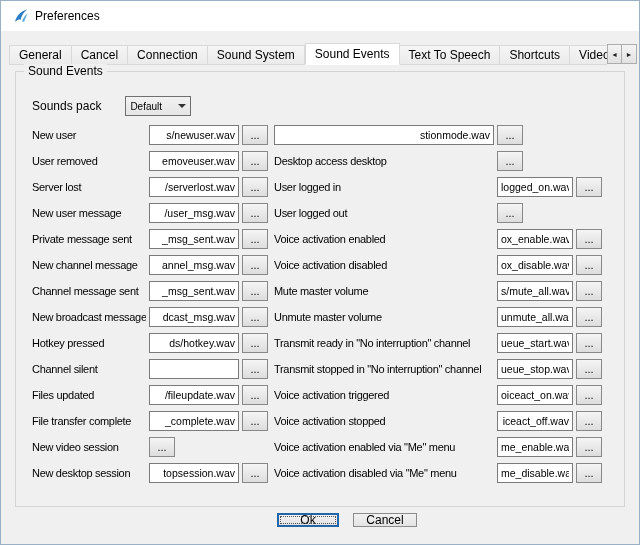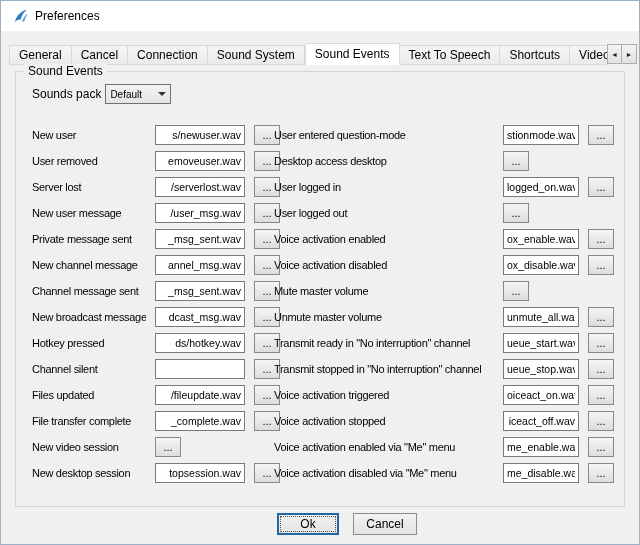--- a/index.html
+++ b/index.html
@@ -64,22 +64,22 @@
     position: absolute; top: 70px; left: 14px; width: 610px; height: 436px;
     border: 1px solid #d4d4d4;
   }
   .group-title {
     position: absolute; top: -8px; left: 8px;
     background: #f0f0f0; padding: 0 4px; font-size: 12px;
   }
 
   
   .pack-row {
-    position: absolute; top: 12px; left: 16px;
-    display: flex; align-items: center; gap: 4px;
+    position: absolute; top: 24px; left: 16px;
+    display: flex; align-items: center; gap: 24px;
   }
   .combo {
     width: 66px; height: 20px;
     border: 1px solid #707070;
     background: linear-gradient(#f2f2f2, #e5e5e5);
     display: flex; align-items: center; justify-content: space-between;
     padding: 0 4px;
   }
   .combo-text { font-size: 10px; }
   .combo-arrow {
@@ -87,21 +87,21 @@
     border-left: 4px solid transparent;
     border-right: 4px solid transparent;
     border-top: 4px solid #333;
   }
 
   
   .col { position: absolute; top: 50px; }
   #left-col  { left: 16px;  width: 240px; }
   #right-col { left: 258px; width: 336px; }
   .row {
-    display: grid; align-items: center; height: 26px; column-gap: 9px;
+    display: grid; align-items: center; height: 26px; column-gap: 3px;
   }
   #left-col  .row { grid-template-columns: 114px 90px 26px; }
   #right-col .row { grid-template-columns: 220px 76px 26px; }
   .row-label {
     font-size: 11px; letter-spacing: -0.3px;
     white-space: nowrap; overflow: hidden;
   }
   .field {
     width: 100%; height: 20px;
     border: 1px solid #7a7a7a; background: #fff;
@@ -113,21 +113,21 @@
     width: 26px; height: 20px;
     border: 1px solid #888;
     background: linear-gradient(#f5f5f5, #dddddd);
     font-size: 11px; line-height: 1;
     display: flex; align-items: center; justify-content: center;
     cursor: default;
   }
 
   
   .btn {
-    position: absolute; top: 512px; height: 22px;
+    position: absolute; top: 512px; height: 14px;
     font-family: "Liberation Sans", sans-serif; font-size: 12px;
     background: linear-gradient(#f2f2f2, #e3e3e3);
     display: flex; align-items: center; justify-content: center;
     cursor: default;
   }
   #ok-btn {
     left: 276px; width: 62px;
     border: 2px solid #2266a5;
     outline: 1px dotted #555; outline-offset: -4px;
   }
@@ -257,21 +257,20 @@
     <button class="browse">...</button>
   </div>
       <div class="row">
     <span class="row-label">New desktop session</span>
     <input class="field" type="text" value="topsession.wav" style="">
     <button class="browse">...</button>
   </div>
     </div>
   <div class="col" id="right-col">
       <div class="row">
-    <span class="row-label">User entered question-mode</span>
     <input class="field" type="text" value="stionmode.wav" style="">
     <button class="browse">...</button>
   </div>
       <div class="row">
     <span class="row-label">Desktop access desktop</span>
     <button class="browse">...</button>
   </div>
       <div class="row">
     <span class="row-label">User logged in</span>
     <input class="field" type="text" value="logged_on.wav" style="">
@@ -286,20 +285,21 @@
     <input class="field" type="text" value="ox_enable.wav" style="">
     <button class="browse">...</button>
   </div>
       <div class="row">
     <span class="row-label">Voice activation disabled</span>
     <input class="field" type="text" value="ox_disable.wav" style="">
     <button class="browse">...</button>
   </div>
       <div class="row">
     <span class="row-label">Mute master volume</span>
+    <input class="field" type="text" value="s/mute_all.wav" style="">
     <button class="browse">...</button>
   </div>
       <div class="row">
     <span class="row-label">Unmute master volume</span>
     <input class="field" type="text" value="unmute_all.wav" style="">
     <button class="browse">...</button>
   </div>
       <div class="row">
     <span class="row-label">Transmit ready in "No interruption" channel</span>
     <input class="field" type="text" value="ueue_start.wav" style="">

